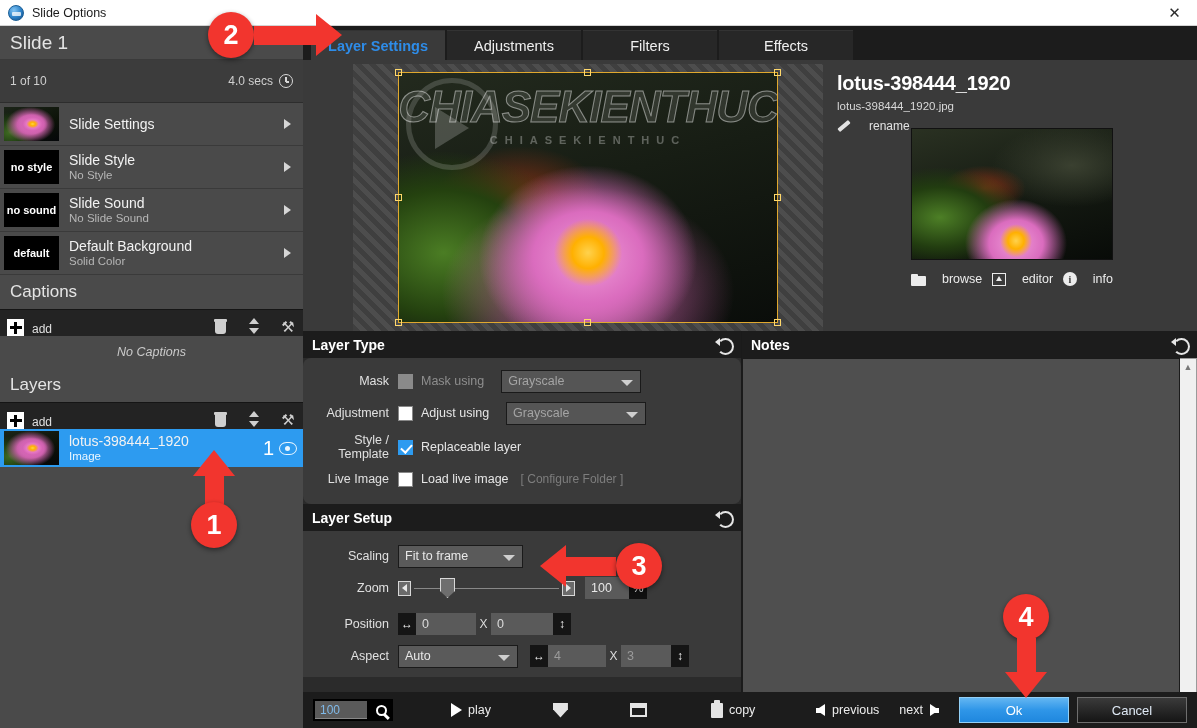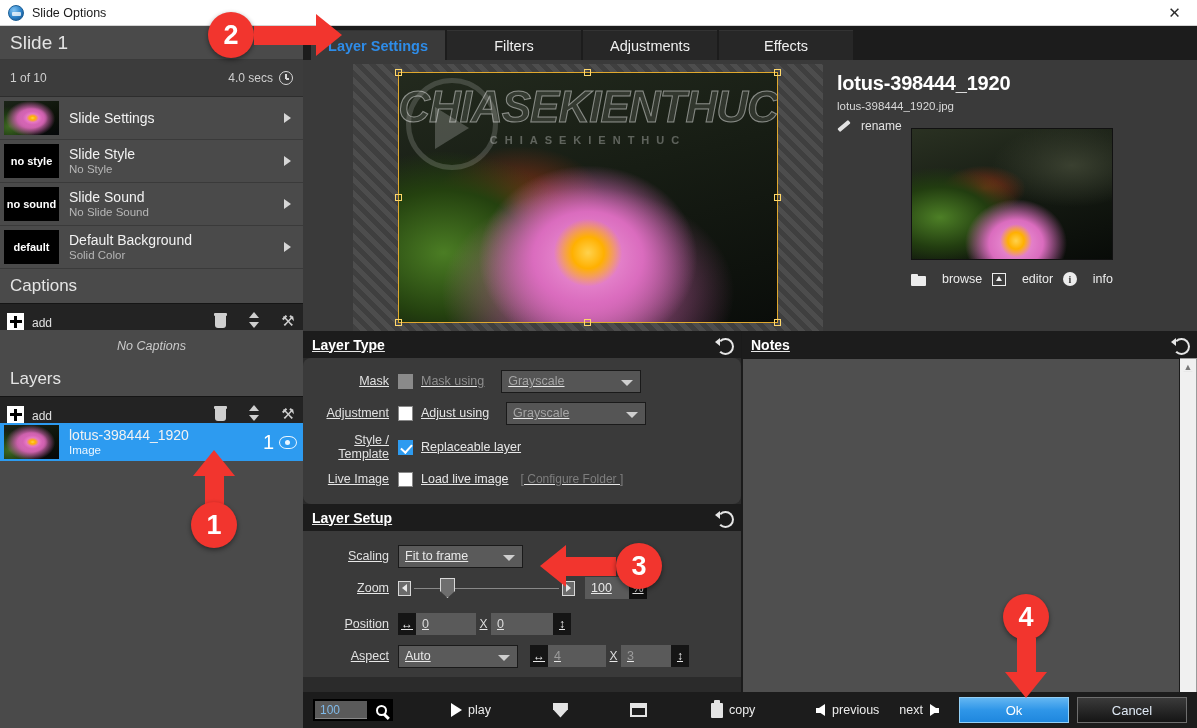--- a/index.html
+++ b/index.html
@@ -38,21 +38,21 @@
   #body-wrap{ display:flex; height:702px; }
 
   
   #sidebar{ width:303px; background:#4a4a4a; flex:none; position:relative; }
   .slide-title-bar{
     height:34px; background:#4a4a4a; display:flex; align-items:center;
     padding-left:10px; font-size:19px; color:#e4e4e4; font-weight:400;
     border-bottom:1px solid #3a3a3a;
   }
   .slide-meta{
-    height:37px; background:#3c3c3c; display:flex; align-items:center;
+    height:43px; background:#3c3c3c; display:flex; align-items:center;
     padding:0 10px; font-size:12px; color:#cfcfcf; justify-content:space-between;
     border-bottom:1px solid #2d2d2d;
   }
   .slide-meta .right{ display:flex; align-items:center; gap:6px; }
   .clock-ico{
     width:14px;height:14px;border:1.6px solid #d8d8d8;border-radius:50%;
     position:relative; display:inline-block;
   }
   .clock-ico:before{content:"";position:absolute;left:5px;top:2.4px;width:1.6px;height:4.4px;background:#d8d8d8;}
   .clock-ico:after{content:"";position:absolute;left:5.6px;top:6px;width:3.6px;height:1.6px;background:#d8d8d8;}
@@ -193,21 +193,21 @@
   }
   .wm-circle:after{
     content:""; position:absolute; left:24px; top:24px;
     border-left:34px solid rgba(255,255,255,0.20);
     border-top:21px solid transparent; border-bottom:21px solid transparent;
   }
 
   #info-pane{ flex:1; padding:12px 0 0 14px; position:relative; }
   #info-pane h1{ font-size:20px;font-weight:bold;color:#fff;letter-spacing:-.2px;}
   #info-pane .fname{ font-size:11.5px;color:#d8d8d8;margin-top:5px;}
-  .rename-row{ display:flex;align-items:center;gap:10px;margin-top:7px;cursor:pointer;}
+  .rename-row{ display:flex;align-items:center;gap:18px;margin-top:7px;cursor:pointer;}
   .pencil{
     width:14px;height:14px;position:relative;display:inline-block;
   }
   .pencil:before{
     content:"";position:absolute;left:0;top:5px;width:14px;height:4px;background:#e2e2e2;
     transform:rotate(-40deg);border-radius:1px;
   }
   .rename-row span{ font-size:12px;color:#e2e2e2; }
   #photo-thumb{
     position:absolute; left:88px; top:68px; width:202px; height:132px;
@@ -230,21 +230,21 @@
   .folder-ico:before{content:"";position:absolute;left:0;top:2px;width:15px;height:10px;background:#ececec;border-radius:1px;}
   .folder-ico:after{content:"";position:absolute;left:0;top:0;width:7px;height:3px;background:#ececec;border-radius:1px 1px 0 0;}
   .editor-ico{ width:14px;height:13px;border:1.6px solid #ececec;position:relative;display:inline-block;}
   .editor-ico:after{content:"";position:absolute;left:3.3px;top:2px;width:0;height:0;
     border-left:3.5px solid transparent;border-right:3.5px solid transparent;border-bottom:5px solid #ececec;}
   .info-ico{ width:14px;height:14px;border-radius:50%;background:#ececec;color:#3a3a3a;
     font-size:10px;font-weight:bold;display:flex;align-items:center;justify-content:center;
     font-family:"Liberation Serif", serif;}
 
   
-  #lower{ flex:1; display:flex;text-decoration:underline; }
+  #lower{ flex:1; display:flex; }
   #lower-left{ width:438px; flex:none; background:#2b2b2b; }
   #lower-right{ flex:1; background:#2b2b2b; border-left:1px solid #1a1a1a; display:flex; flex-direction:column;}
 
   .panel-head{
     height:27px; background:#1c1c1c; display:flex; align-items:center;
     padding:0 8px 0 9px; justify-content:space-between;
   }
   .panel-head .ttl{ font-size:14px;color:#fff;font-weight:bold; }
   .reset-ico{ width:18px;height:18px;position:relative;cursor:pointer; }
   .reset-ico:before{
@@ -489,22 +489,22 @@
       </div>
       <div class="num">1</div>
       <div class="eye"></div>
     </div>
   </div>
 
   <div id="right">
 
     <div id="tabbar">
       <div class="tab active">Layer Settings</div>
+      <div class="tab">Adjustments</div>
       <div class="tab">Filters</div>
-      <div class="tab">Adjustments</div>
       <div class="tab">Effects</div>
     </div>
 
     <div id="toparea">
 
       <div id="preview-wrap">
         <div id="preview-img">
           <div class="wm-circle"></div>
           <div class="wm">CHIASEKIENTHUC</div>
           <div class="wm2">CHIASEKIENTHUC</div>

